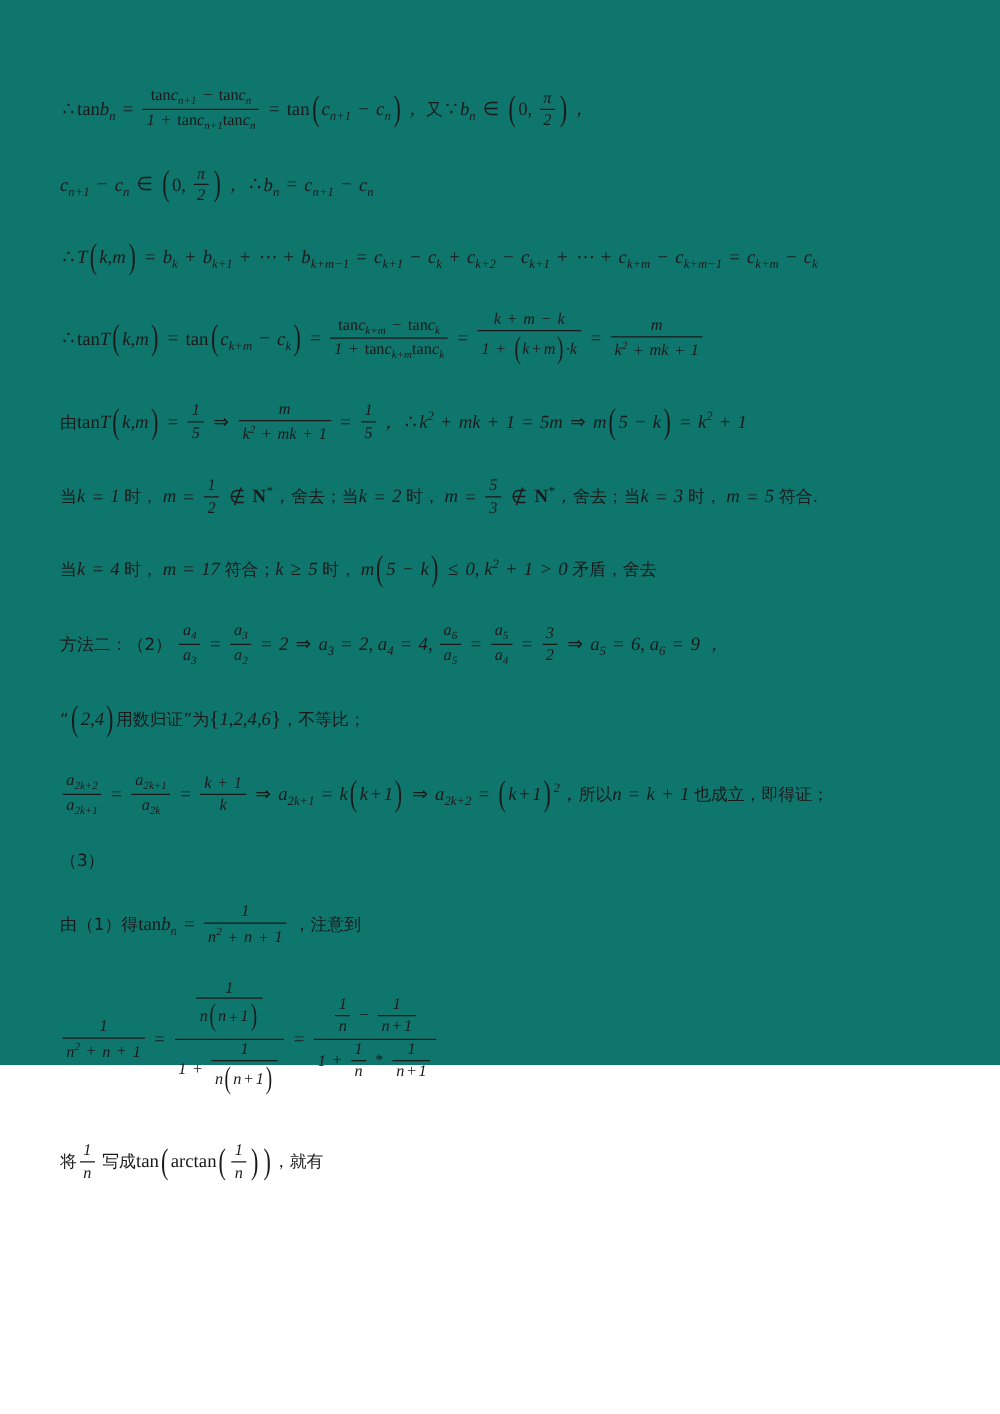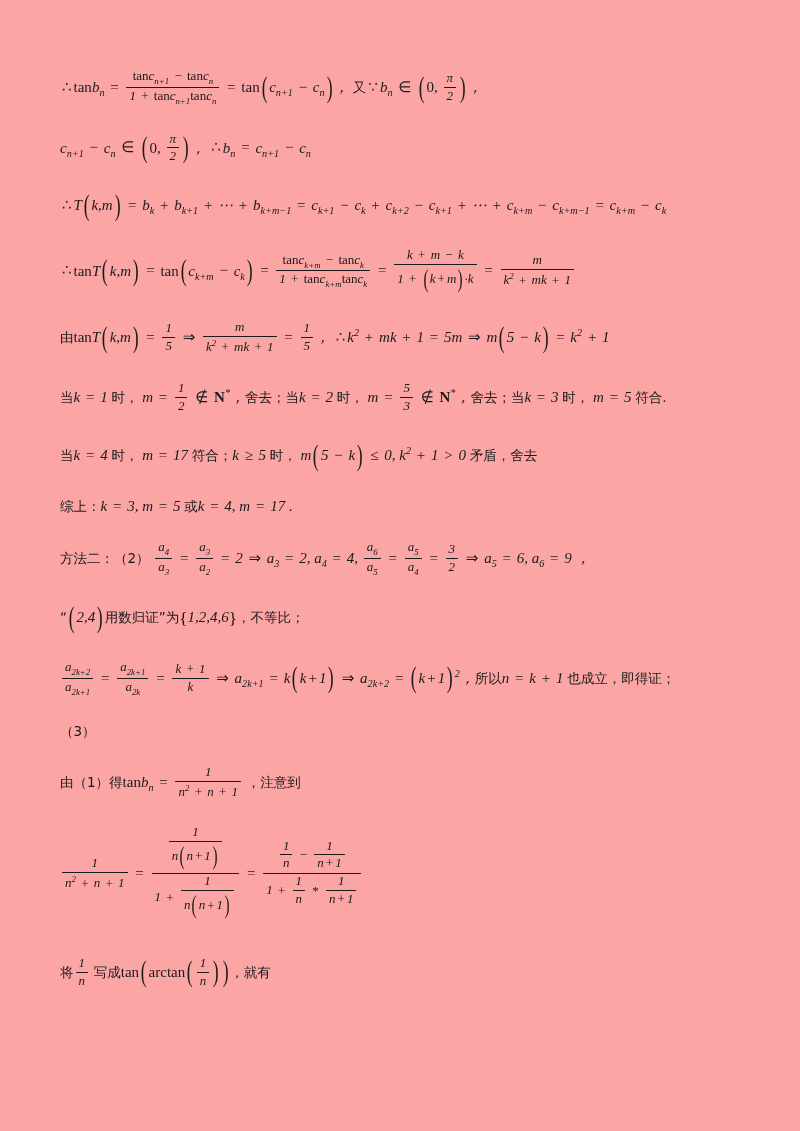--- a/index.html
+++ b/index.html
@@ -10,24 +10,24 @@
   body {
     width: 800px;
     height: 1131px;
     font-family: "Liberation Serif", serif;
     color: #1a1a1a;
     overflow: hidden;
   }
   .page {
     position: relative;
     width: 800px;
-    height: 1131px;
-    background: #fca5a5;
+    height: 852px;
+    background: #0f766e;
     box-sizing: border-box;
-    padding: 70px 60px 40px 60px;
+    padding: 70px 60px 40px 48px;
   }
   .line {
     display: block;
     margin: 0 0 26px 0;
     font-size: 15px;
     line-height: 1.1;
     white-space: nowrap;
   }
   .math {
     font-family: "Liberation Serif", serif;
@@ -139,23 +139,20 @@
     <span class="math">m</span> <span class="op">=</span> 5 <span class="cn">符合.</span>
   </div>
 
   <div class="line math">
     <span class="cn">当</span><span class="math">k</span> <span class="op">=</span> 4 <span class="cn">时，</span>
     <span class="math">m</span> <span class="op">=</span> 17 <span class="cn">符合；</span><span class="math">k</span> <span class="op">≥</span> 5 <span class="cn">时，</span>
     <span class="math">m</span><span class="paren-big">(</span>5 <span class="op">−</span> <span class="math">k</span><span class="paren-big">)</span>
     <span class="op">≤</span> 0, <span class="math">k</span><sup>2</sup> <span class="op">+</span> 1 <span class="op">&gt;</span> 0 <span class="cn">矛盾，舍去</span>
   </div>
 
-  <div class="line math">
-    <span class="cn">综上：</span><span class="math">k</span> <span class="op">=</span> 3, <span class="math">m</span> <span class="op">=</span> 5 <span class="cn">或</span><span class="math">k</span> <span class="op">=</span> 4, <span class="math">m</span> <span class="op">=</span> 17 .
-  </div>
 
   <div class="line math">
     <span class="cn">方法二：（2）</span>
     <span class="frac sml"><span class="num"><span class="math">a</span><sub>4</sub></span><span class="den"><span class="math">a</span><sub>3</sub></span></span>
     <span class="op">=</span>
     <span class="frac sml"><span class="num"><span class="math">a</span><sub>3</sub></span><span class="den"><span class="math">a</span><sub>2</sub></span></span>
     <span class="op">=</span> 2 <span class="op">⇒</span> <span class="math">a</span><sub>3</sub> <span class="op">=</span> 2, <span class="math">a</span><sub>4</sub> <span class="op">=</span> 4,
     <span class="frac sml"><span class="num"><span class="math">a</span><sub>6</sub></span><span class="den"><span class="math">a</span><sub>5</sub></span></span>
     <span class="op">=</span>
     <span class="frac sml"><span class="num"><span class="math">a</span><sub>5</sub></span><span class="den"><span class="math">a</span><sub>4</sub></span></span>

